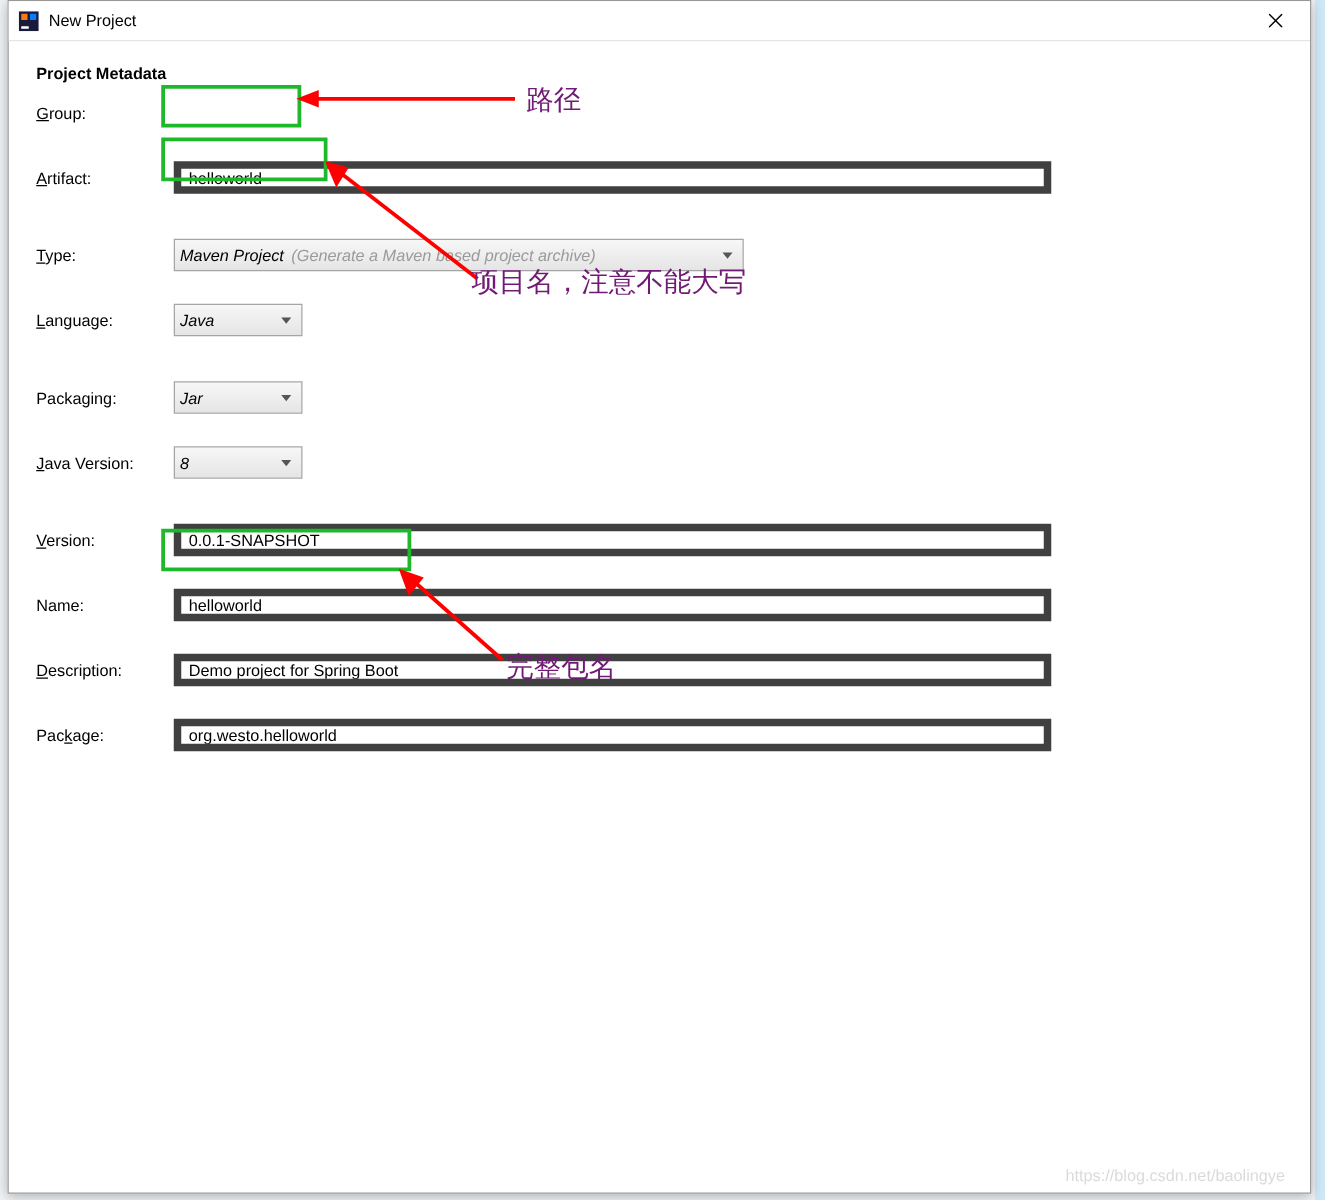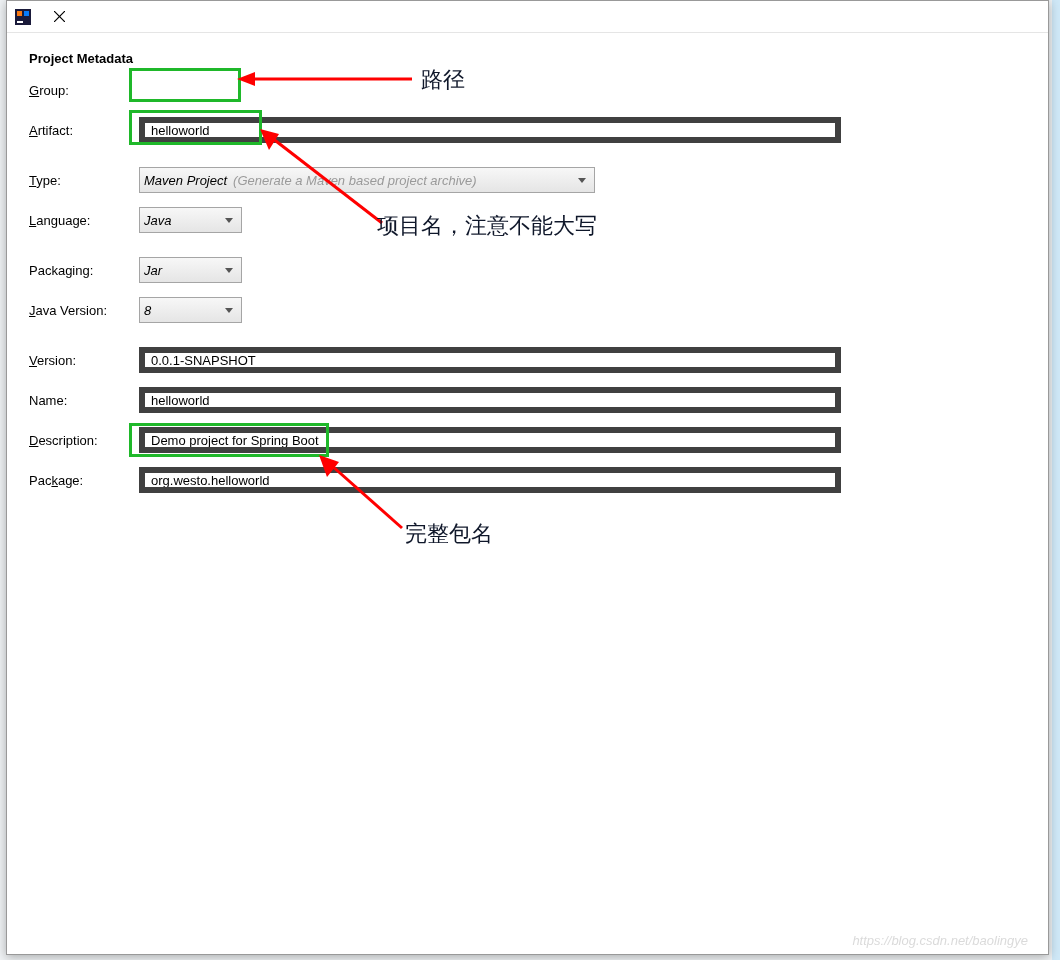--- a/index.html
+++ b/index.html
@@ -65,21 +65,21 @@
       position: relative;
     }
     .section-title {
       font-weight: bold;
       font-size: 13px;
       margin-bottom: 10px;
     }
     .form-row {
       display: flex;
       align-items: center;
-      margin-bottom: 12px;
+      margin-bottom: 24px;
       min-height: 28px;
     }
     .form-label {
       width: 110px;
       font-size: 13px;
       color: #000;
     }
     .form-label .underline {
       text-decoration: underline;
     }
@@ -157,54 +157,54 @@
     }
     .btn .underline { text-decoration: underline; }
     .green-box {
       position: absolute;
       border: 3px solid #1fb82a;
       pointer-events: none;
       z-index: 10;
     }
     .annotation {
       position: absolute;
-      color: #0f172a;
+      color: #701a75;
       font-size: 22px;
       pointer-events: none;
       z-index: 11;
       font-family: Liberation Sans, sans-serif;
     }
     .arrow-svg {
       position: absolute;
       pointer-events: none;
       z-index: 10;
     }
     .watermark {
       position: absolute;
       right: 20px;
       bottom: 6px;
       color: rgba(150,150,150,0.35);
       font-size: 13px;
-      font-style: italic;
       z-index: 2;
     }
   </style>
 </head>
 <body>
 
 <div class="right-bar"></div>
 
 <div class="window">
   <div class="titlebar">
     <svg class="app-icon" viewBox="0 0 16 16">
       <rect x="0" y="0" width="16" height="16" fill="#1a1a3a"></rect>
       <rect x="2" y="2" width="5" height="5" fill="#f97a12"></rect>
       <rect x="9" y="2" width="5" height="5" fill="#087cfa"></rect>
       <rect x="2" y="12" width="6" height="2" fill="#fff"></rect>
     </svg>
+    <span class="title-text">New Project</span>
     <div class="close-btn">
       <svg width="11" height="11" viewBox="0 0 11 11">
         <line x1="0" y1="0" x2="11" y2="11" stroke="#000" stroke-width="1.2"></line>
         <line x1="11" y1="0" x2="0" y2="11" stroke="#000" stroke-width="1.2"></line>
       </svg>
     </div>
   </div>
 
   <div class="content">
     <div class="section-title">Project Metadata</div>

